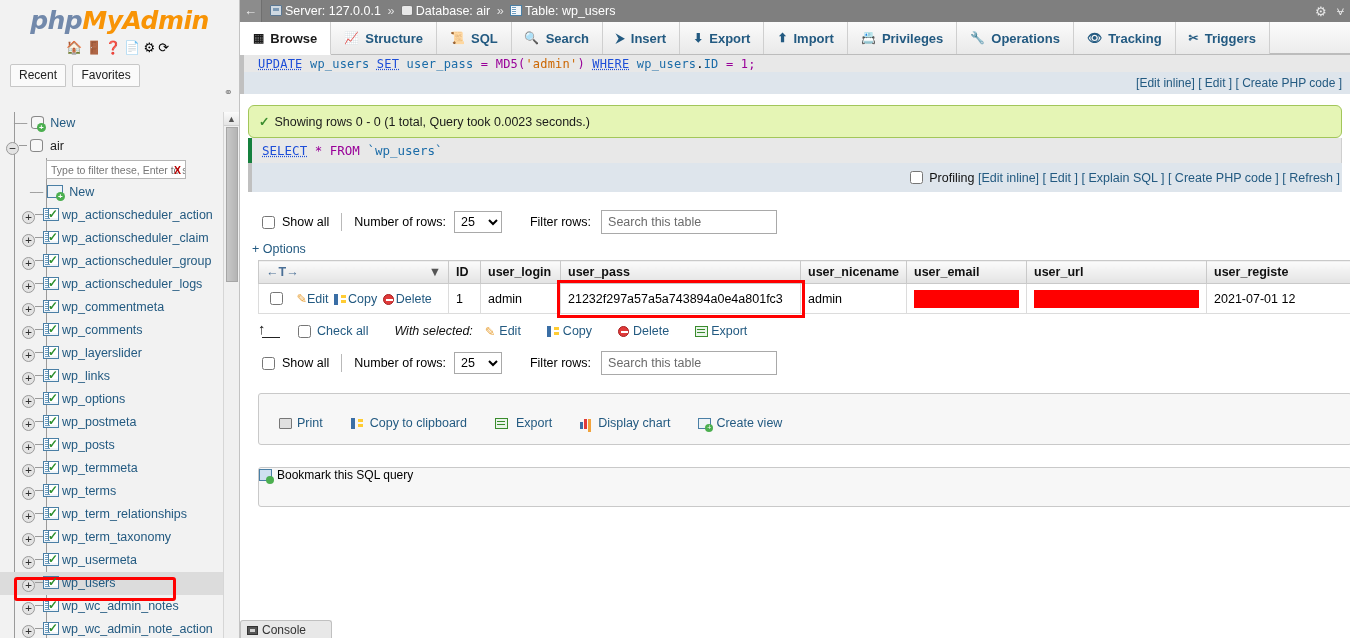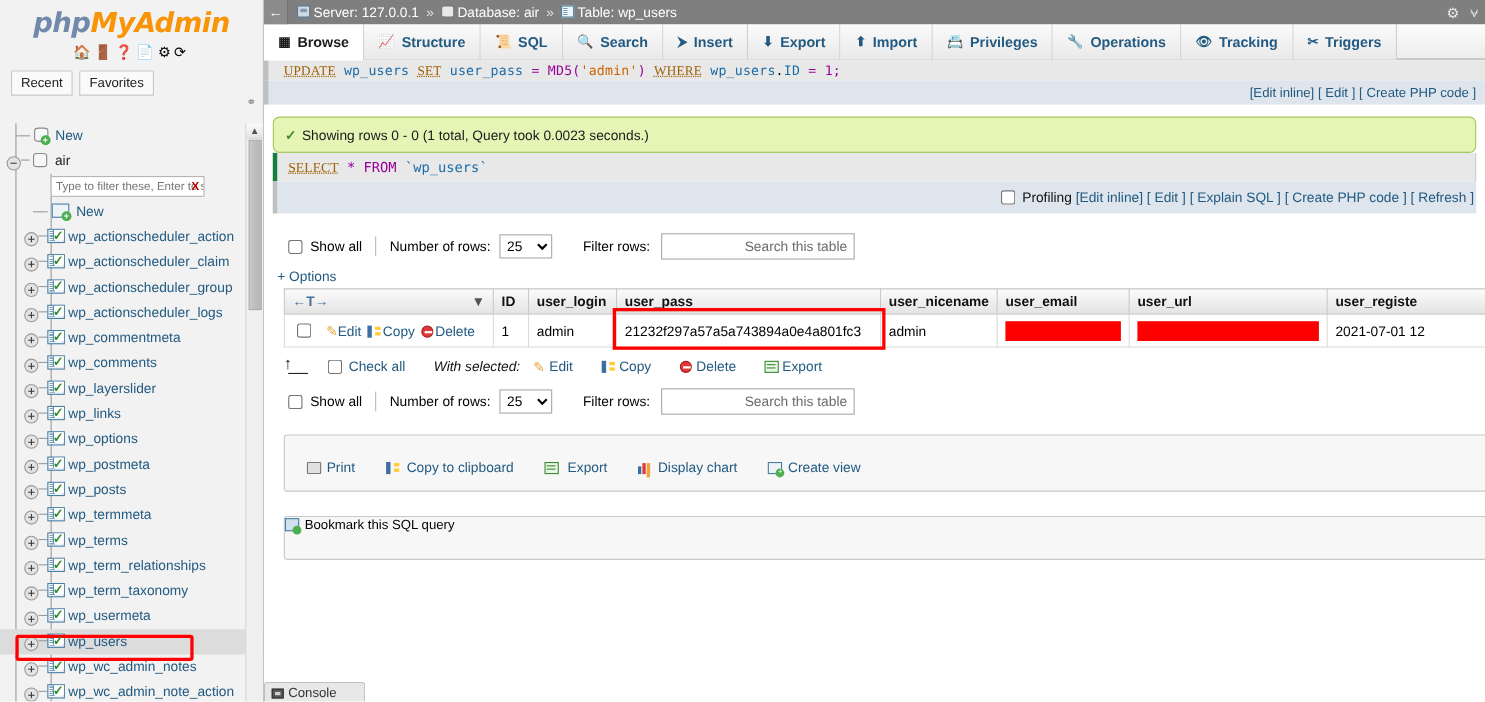--- a/index.html
+++ b/index.html
@@ -272,21 +272,21 @@
   .sqlbar {
     background: #e8e8e8;
     padding: 2px 8px 1px 14px;
     font-family: "DejaVu Sans Mono", monospace;
     font-size: 12px;
     letter-spacing: 0.2px;
     white-space: nowrap;
     overflow: hidden;
     border-left: 4px solid #c0c0c0;
   }
-  .kw { color: #a16207; text-decoration: underline; text-decoration-style: dotted; font-family: Liberation Serif, serif; }
+  .kw { color: #1d4ed8; text-decoration: underline; text-decoration-style: dotted; }
   .kw2 { color: #990099; }
   .ident { color: #1b6ca8; }
   .str { color: #cc6600; }
   .num { color: #990099; }
   .linkbar {
     background: #dee5ec;
     text-align: right;
     padding: 4px 8px;
     font-size: 12px;
     border-left: 4px solid #c0c0c0;
@@ -346,21 +346,20 @@
   }
   .rowsbar .filterlbl { margin-left: 28px; }
   .rowsbar input[type=text] {
     margin-left: 10px;
     width: 176px;
     height: 24px;
     border: 1px solid #a9a9a9;
     padding: 2px 6px;
     font-size: 12.5px;
     color: #111;
-    text-align: right;
   }
   .rowsbar input[type=text]::placeholder { color: #6b6b6b; }
   .optlink { padding: 6px 0 4px 12px; font-size: 12.5px; }
 
   
   .restable { width: 1110px; border-collapse: collapse; font-size: 12.5px; margin-left: 18px; }
   .restable th {
     background: linear-gradient(#fbfbfb,#e3e3e3);
     border: 1px solid #c9c9c9;
     padding: 4px 7px;

